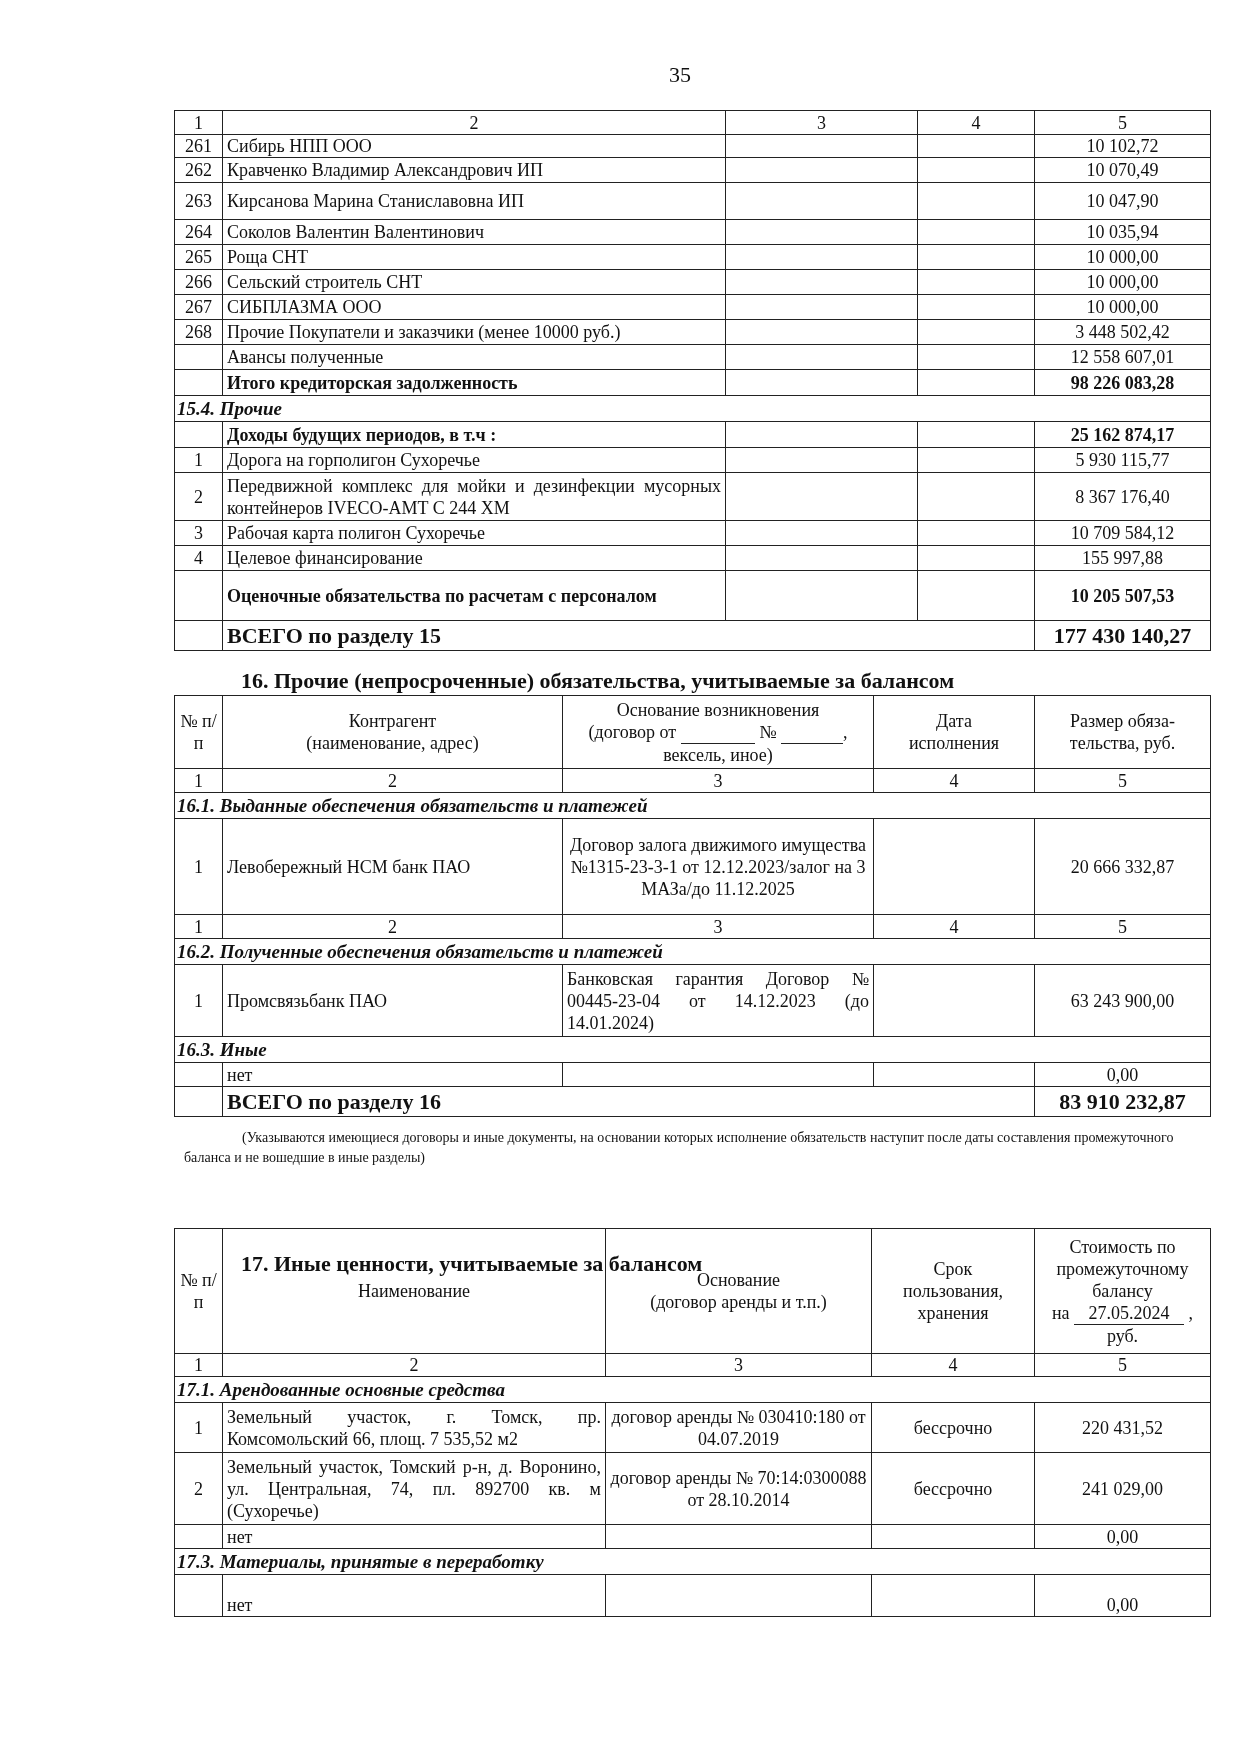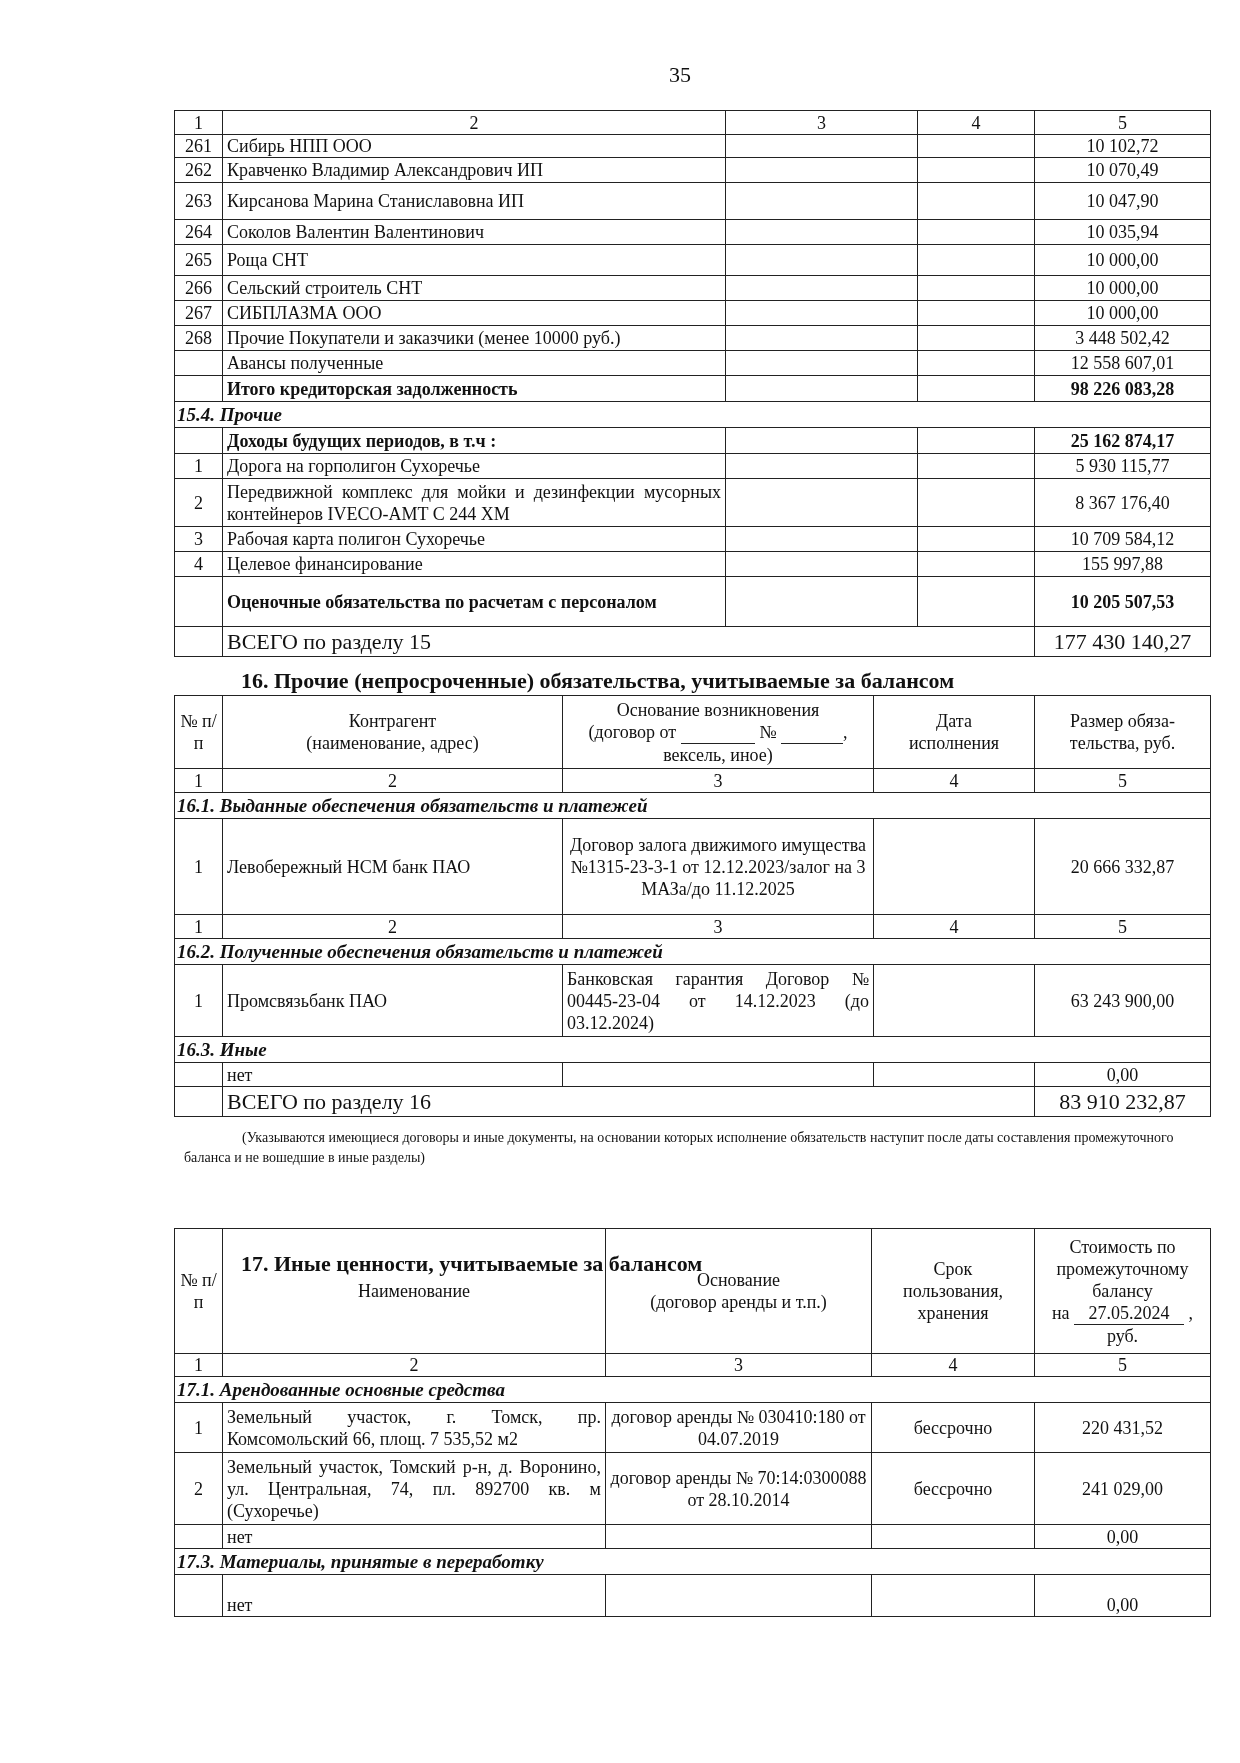--- a/index.html
+++ b/index.html
@@ -7,21 +7,21 @@
     width: 1240px; height: 1763px; position: relative; overflow: hidden;
     font-family: "Liberation Serif", "DejaVu Serif", serif; color: #111;
   }
   .page-num { position: absolute; top: 62px; left: 0; width: 1360px; text-align: center; font-size: 22px; }
   table { border-collapse: collapse; table-layout: fixed; position: absolute; left: 174px; }
   td, th { border: 1.6px solid #222; padding: 0 4px; font-size: 18px; line-height: 22px; font-weight: normal; vertical-align: middle; }
   .c { text-align: center; }
   .b { font-weight: bold; }
   .sec { font-weight: bold; font-style: italic; font-size: 19px; padding-left: 2px; }
   .just { text-align: justify; text-align-last: left; }
-  .total { font-weight: normal; font-size: 22px; }
+  .total { font-weight: bold; font-size: 22px; }
   .h2 { position: absolute; font-weight: bold; font-size: 22px; white-space: nowrap; margin-left: 6px; }
   .note { position: absolute; left: 184px; width: 1036px; font-size: 14px; line-height: 20px; text-indent: 58px; }
   .ul { display: inline-block; border-bottom: 1.2px solid #222; min-width: 74px; text-align: center; }
   .ul2 { display: inline-block; border-bottom: 1.2px solid #222; min-width: 62px; }
   .val { text-align: center; font-family: "Liberation Serif", serif; }
 </style>
 </head>
 <body>
 
 <div class="page-num">35</div>
@@ -63,21 +63,21 @@
         <td></td>
     <td class="val">10 047,90</td>
   </tr>
   <tr style="height:25px">
     <td class="c">264</td>
     <td>Соколов Валентин Валентинович</td>
         <td></td>
         <td></td>
     <td class="val">10 035,94</td>
   </tr>
-  <tr style="height:31px">
+  <tr style="height:25px">
     <td class="c">265</td>
     <td>Роща СНТ</td>
         <td></td>
         <td></td>
     <td class="val">10 000,00</td>
   </tr>
   <tr style="height:25px">
     <td class="c">266</td>
     <td>Сельский строитель СНТ</td>
         <td></td>
@@ -219,21 +219,21 @@
     <td class="c">3</td>
     <td class="c">4</td>
     <td class="c">5</td>
   </tr>
   <tr style="height:26px">
     <td colspan="5" class="sec">16.2. Полученные обеспечения обязательств и платежей</td>
   </tr>
   <tr style="height:72px">
     <td class="c">1</td>
     <td>Промсвязьбанк ПАО</td>
-    <td class="just">Банковская гарантия Договор № 00445-23-04 от 14.12.2023 (до 03.12.2024)</td>
+    <td class="just">Банковская гарантия Договор № 00445-23-04 от 14.12.2023 (до 14.01.2024)</td>
     <td class="c"></td>
     <td class="val">63 243 900,00</td>
   </tr>
   <tr style="height:26px">
     <td colspan="5" class="sec">16.3. Иные</td>
   </tr>
   <tr style="height:24px">
     <td class="c"></td>
     <td>нет</td>
     <td></td>

